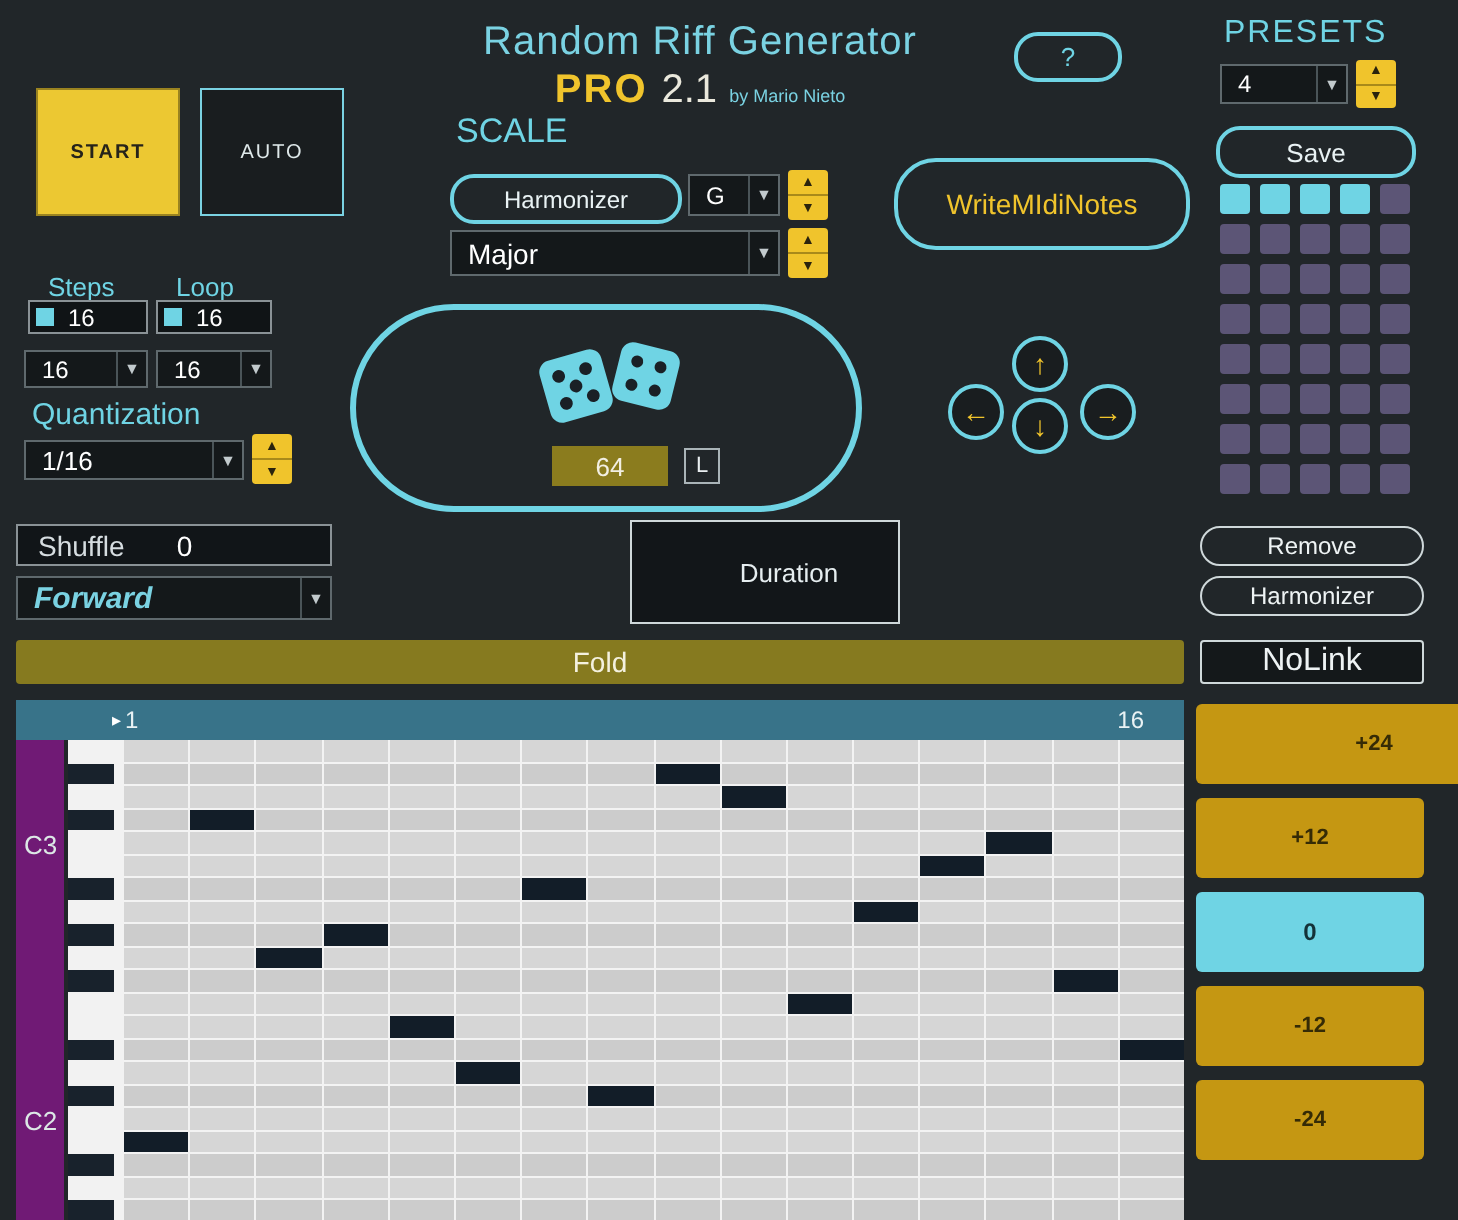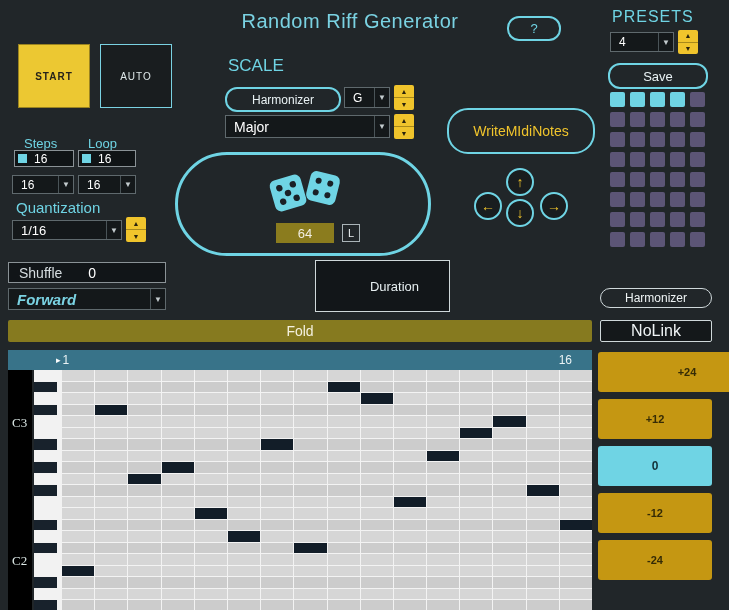--- a/index.html
+++ b/index.html
@@ -36,21 +36,21 @@
 
   
   .start-btn{left:18px;top:44px;width:70px;height:62px;background:#ecc832;color:#26231a;
              font-size:10px;font-weight:bold;letter-spacing:1px;border:1px solid #9a8320;}
   .auto-btn{left:100px;top:44px;width:70px;height:62px;background:#191d1f;border:1px solid #7ad2e2;
             color:#dfe9ea;font-size:10px;letter-spacing:1px;}
 
   
   .scale-label{left:228px;top:56px;font-size:17px;color:#6fd4e4;}
   .harmonizer{left:225px;top:87px;width:112px;height:21px;}
-  .wmn-btn{left:447px;top:108px;width:144px;height:42px;border:2px solid #6fd4e4;border-radius:21px;
+  .wmn-btn{left:447px;top:79px;width:144px;height:42px;border:2px solid #6fd4e4;border-radius:21px;
            color:#f0c42c;font-size:14px;background:transparent;}
 
   
   .small-label{font-size:13px;color:#6fd4e4;}
   .numbox{position:absolute;background:#101416;border:1px solid #8a9296;display:flex;
           align-items:center;color:#fff;font-size:12px;box-sizing:border-box;}
   .led{width:9px;height:9px;background:#6fd4e4;margin:0 7px 0 3px;}
   .q-label{left:16px;top:199px;font-size:15px;color:#6fd4e4;}
 
   
@@ -80,21 +80,21 @@
   .tab-idle{background:#121619;border:1px solid #cfd8da;color:#e6eef0;}
 
   .mini-pill{width:112px;height:20px;border:1px solid #cfd8da;border-radius:10px;color:#eef3f4;
              font-size:12px;background:transparent;box-sizing:border-box;}
   .fold-bar{left:8px;top:320px;width:584px;height:22px;background:#867a1f;color:#f4f1df;
             font-size:14px;border-radius:2px;}
   .nolink-btn{left:600px;top:320px;width:112px;height:22px;background:#14181a;
               border:1px solid #cfd8da;color:#eef3f4;font-size:16px;border-radius:2px;box-sizing:border-box;}
 
   
-  .pr-side{left:8px;top:350px;width:24px;height:260px;background:#000000;font-family:Liberation Serif, serif;}
+  .pr-side{left:8px;top:350px;width:24px;height:260px;background:#701a75;}
   .pr-timeline{left:8px;top:350px;width:584px;height:20px;background:#387389;color:#e9f2f4;
                font-size:12px;display:flex;align-items:center;}
   .pr-timeline .marker{margin-left:48px;font-size:9px;color:#fff;}
   .pr-timeline .startnum{margin-left:2px;}
   .pr-timeline .endnum{margin-left:auto;margin-right:20px;}
   .pr-keys{left:34px;top:370px;width:28px;height:240px;background:#f2f2f2;overflow:hidden;}
   .black-key{position:absolute;left:0;width:23px;height:10.5px;background:#18222c;}
   .note-grid{left:62px;top:370px;width:530px;height:240px;background:#f3f3f3;display:grid;
              grid-template-columns:repeat(16,1fr);grid-auto-rows:10.5px;gap:1px;overflow:hidden;}
   .cell{background:#d6d6d6;}
@@ -107,20 +107,23 @@
              color:#352b06;font-size:11px;font-weight:bold;}
   .transpose.zero{background:#6fd4e4;color:#143238;font-size:12px;}
 </style>
 </head>
 <body>
 
 <div class="app">
 
   <div class="abs title-block">
     <div class="title-main">Random Riff Generator</div>
+    <div class="title-sub">
+      <span class="pro">PRO</span><span class="ver">2.1</span><span class="byline">by Mario Nieto</span>
+    </div>
   </div>
   <div class="abs center help-btn">?</div>
 
   <div class="abs presets-label">PRESETS</div>
   <div class="select" style="left:610px;top:32px;width:64px;height:20px;">
     <span>4</span>
     <span class="dd-arrow">▼</span>
   </div>
   <div class="spin" style="left:678px;top:30px;height:24px;">
     <span>▲</span>
@@ -263,20 +266,21 @@
     <span>Shuffle</span>
     <b>0</b>
   </div>
   <div class="select dir-select">
     <span>Forward</span>
     <span class="dd-arrow">▼</span>
   </div>
 
   <div class="abs center tab tab-idle" style="left:315px;padding-left:24px;">Duration</div>
 
+  <div class="abs center mini-pill" style="left:600px;top:263px;">Remove</div>
   <div class="abs center mini-pill" style="left:600px;top:288px;">Harmonizer</div>
 
   <div class="abs center fold-bar">Fold</div>
   <div class="abs center nolink-btn">NoLink</div>
 
   <div class="abs pr-side">
       <div class="octave-label" style="top: 65px;">C3</div>
       <div class="octave-label" style="top: 203px;">C2</div>
     </div>
   <div class="abs pr-timeline">

